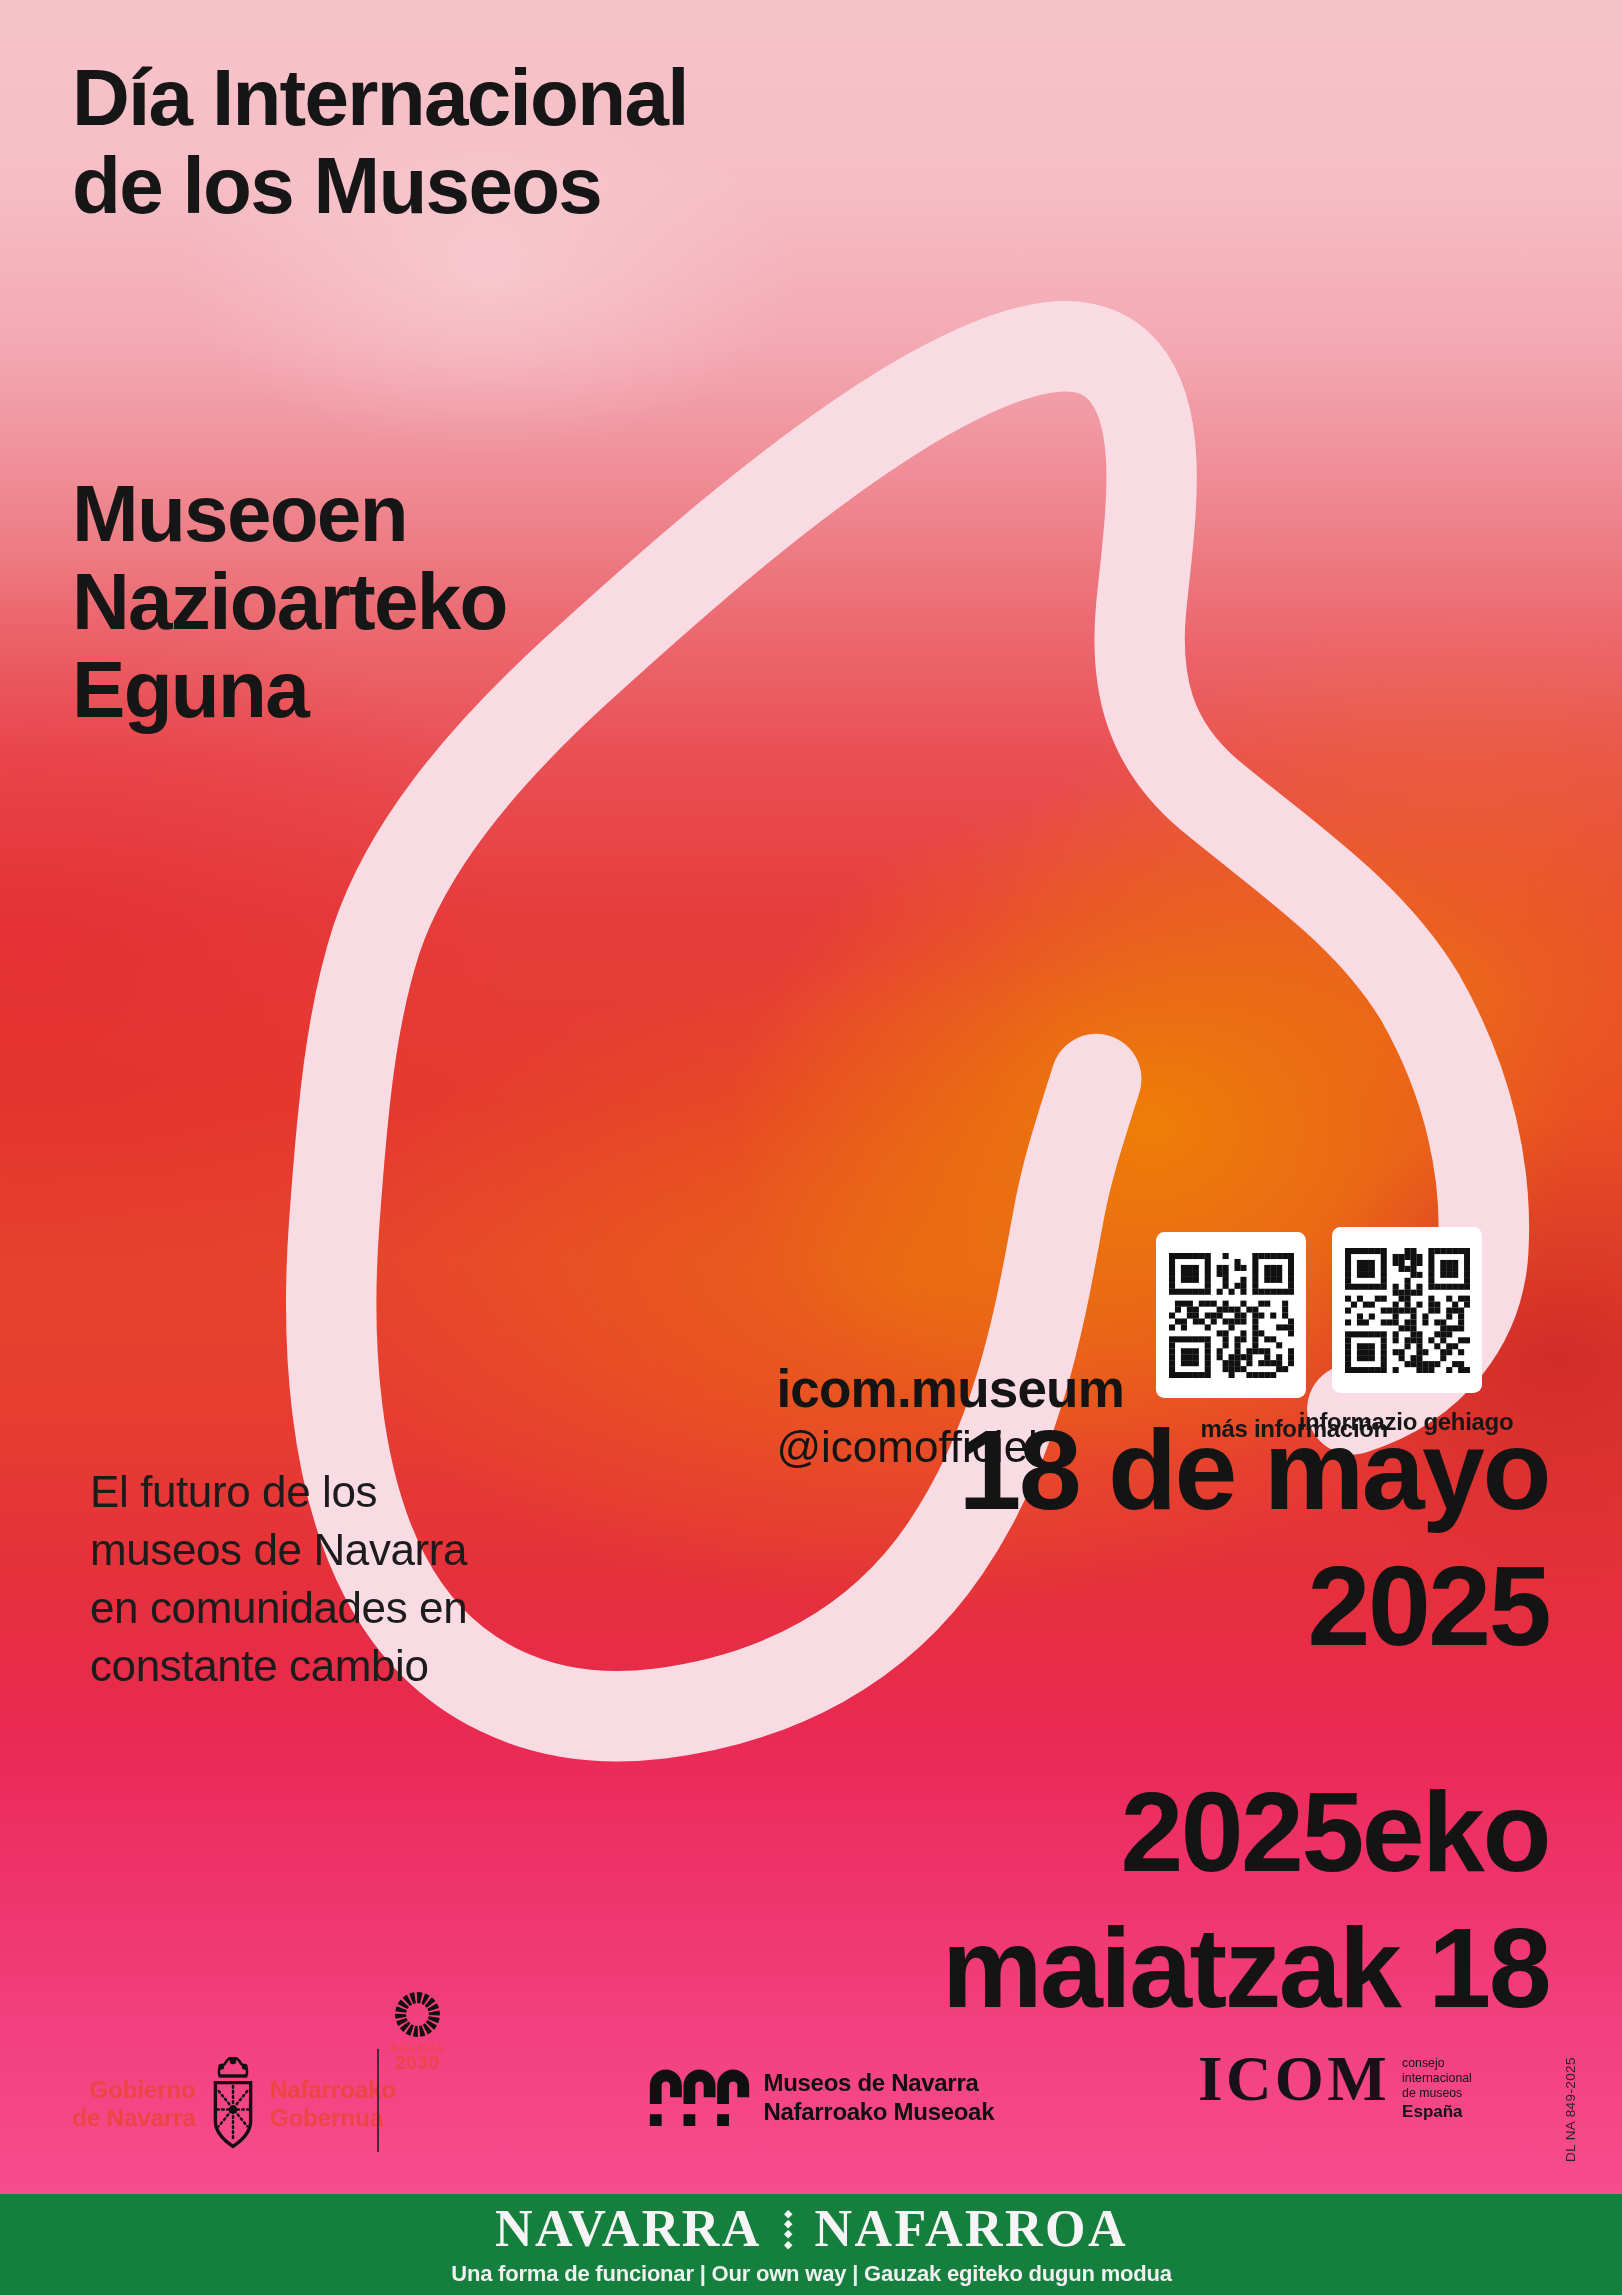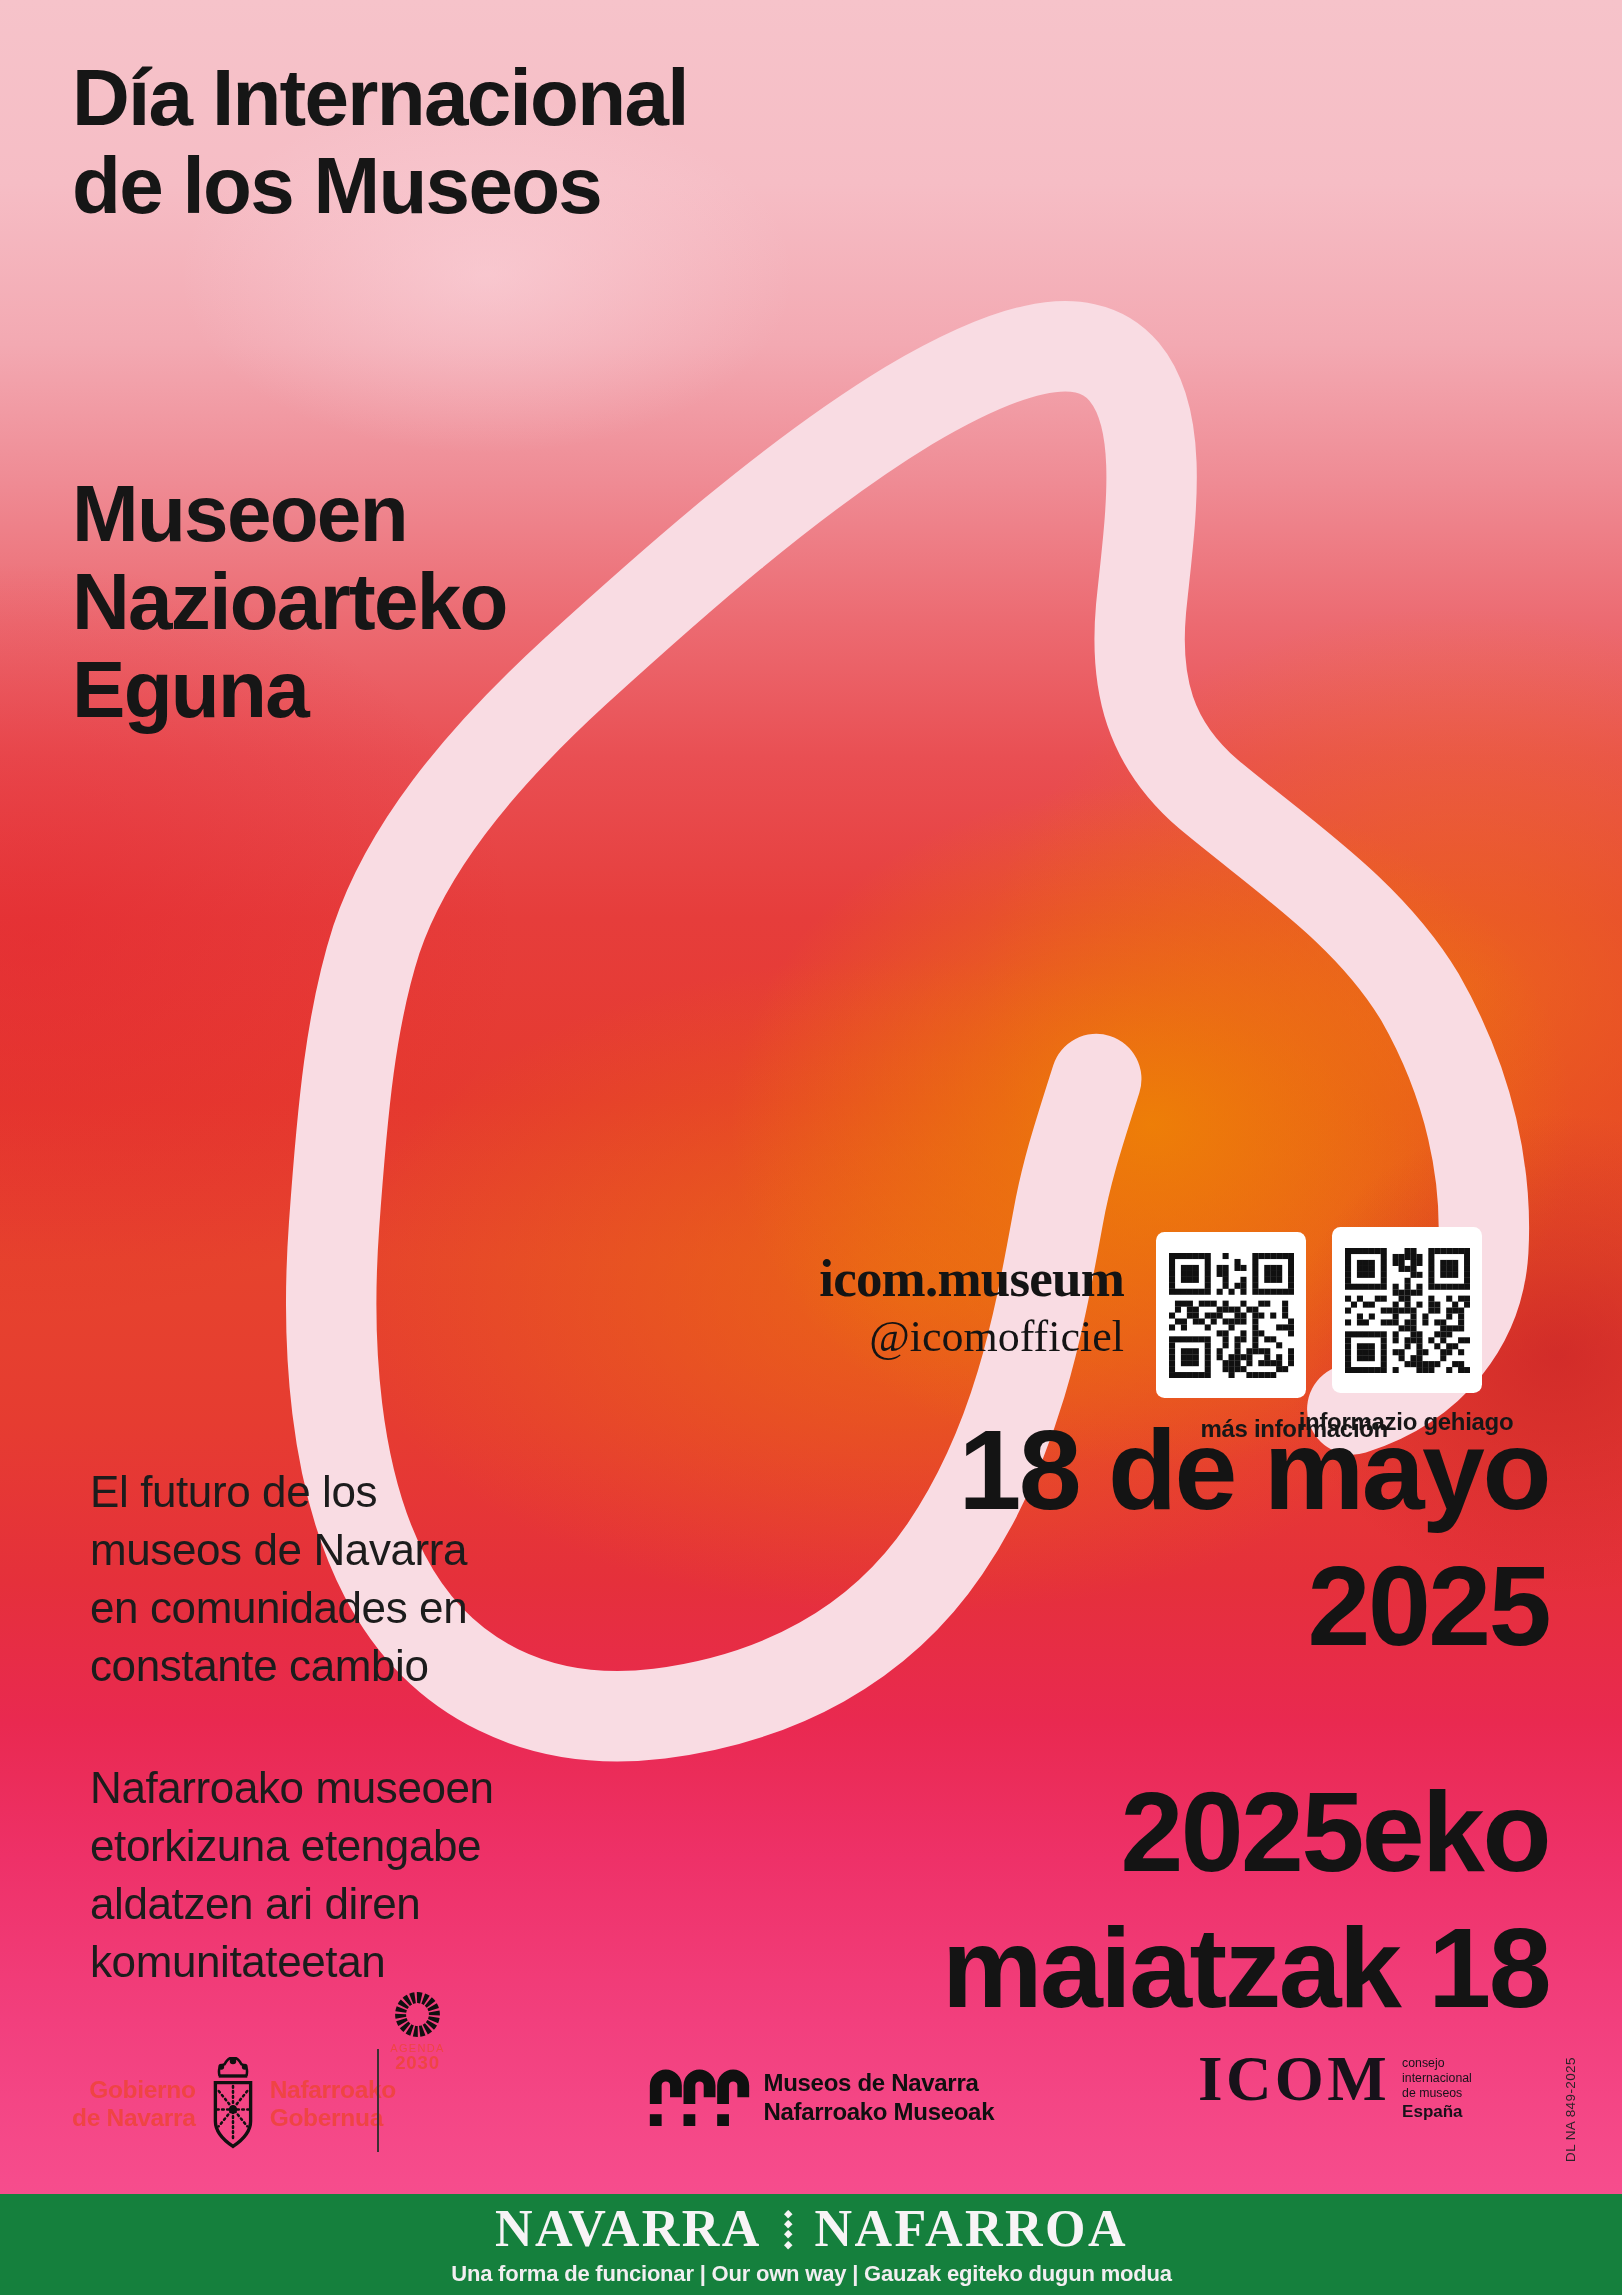--- a/index.html
+++ b/index.html
@@ -33,21 +33,21 @@
     font-size:80px; font-weight:800; line-height:1.1; letter-spacing:-1.7px;
   }
   .title-es{left:72px; top:54px;}
   .title-eu{left:72px; top:470px;}
   .theme{
     position:absolute; z-index:2; margin:16px; color:#1c1c1c;
     font-size:44px; font-weight:400; line-height:1.32; letter-spacing:-0.4px;
   }
   .theme-es{left:74px; top:1447px;}
   .theme-eu{left:74px; top:1743px;}
-  .icom-links{position:absolute; z-index:2; right:499px; top:1252px; text-align:right; color:#141414;font-family:Liberation Serif, serif;}
+  .icom-links{position:absolute; z-index:2; right:499px; top:1362px; text-align:left; color:#141414;}
   .icom-links .website{font-size:53px; font-weight:800; letter-spacing:-0.8px; line-height:1;}
   .icom-links .social{font-size:44px; font-weight:400; line-height:1; margin-top:10px;}
   
   .qrbox{
     position:absolute; z-index:3; width:150px; height:166px;
     background:#ffffff; border-radius:8.5px; display:flex; align-items:center; justify-content:center;
   }
   .qr1{left:1156px; top:1232px;}
   .qr2{left:1332px; top:1227px;}
   .qrlabel{
@@ -123,24 +123,20 @@
   <h1 class="title title-es ml">Día Internacional
 de los Museos</h1>
   <h1 class="title title-eu ml">Museoen
 Nazioarteko
 Eguna</h1>
 
   <p class="theme theme-es ml">El futuro de los
 museos de Navarra
 en comunidades en
 constante cambio</p>
-  <p class="theme theme-eu ml">Nafarroako museoen
-etorkizuna etengabe
-aldatzen ari diren
-komunitateetan</p>
 
   <div class="icom-links">
     <div class="website">icom.museum</div>
     <div class="social">@icomofficiel</div>
   </div>
 
   <div class="qrbox qr1">
     <svg id="qrsvg1" width="125" height="125" viewBox="0 0 21 21">
         <rect x="0" y="0" width="1.02" height="1.02" fill="#101010"></rect>
         <rect x="1" y="0" width="1.02" height="1.02" fill="#101010"></rect>

